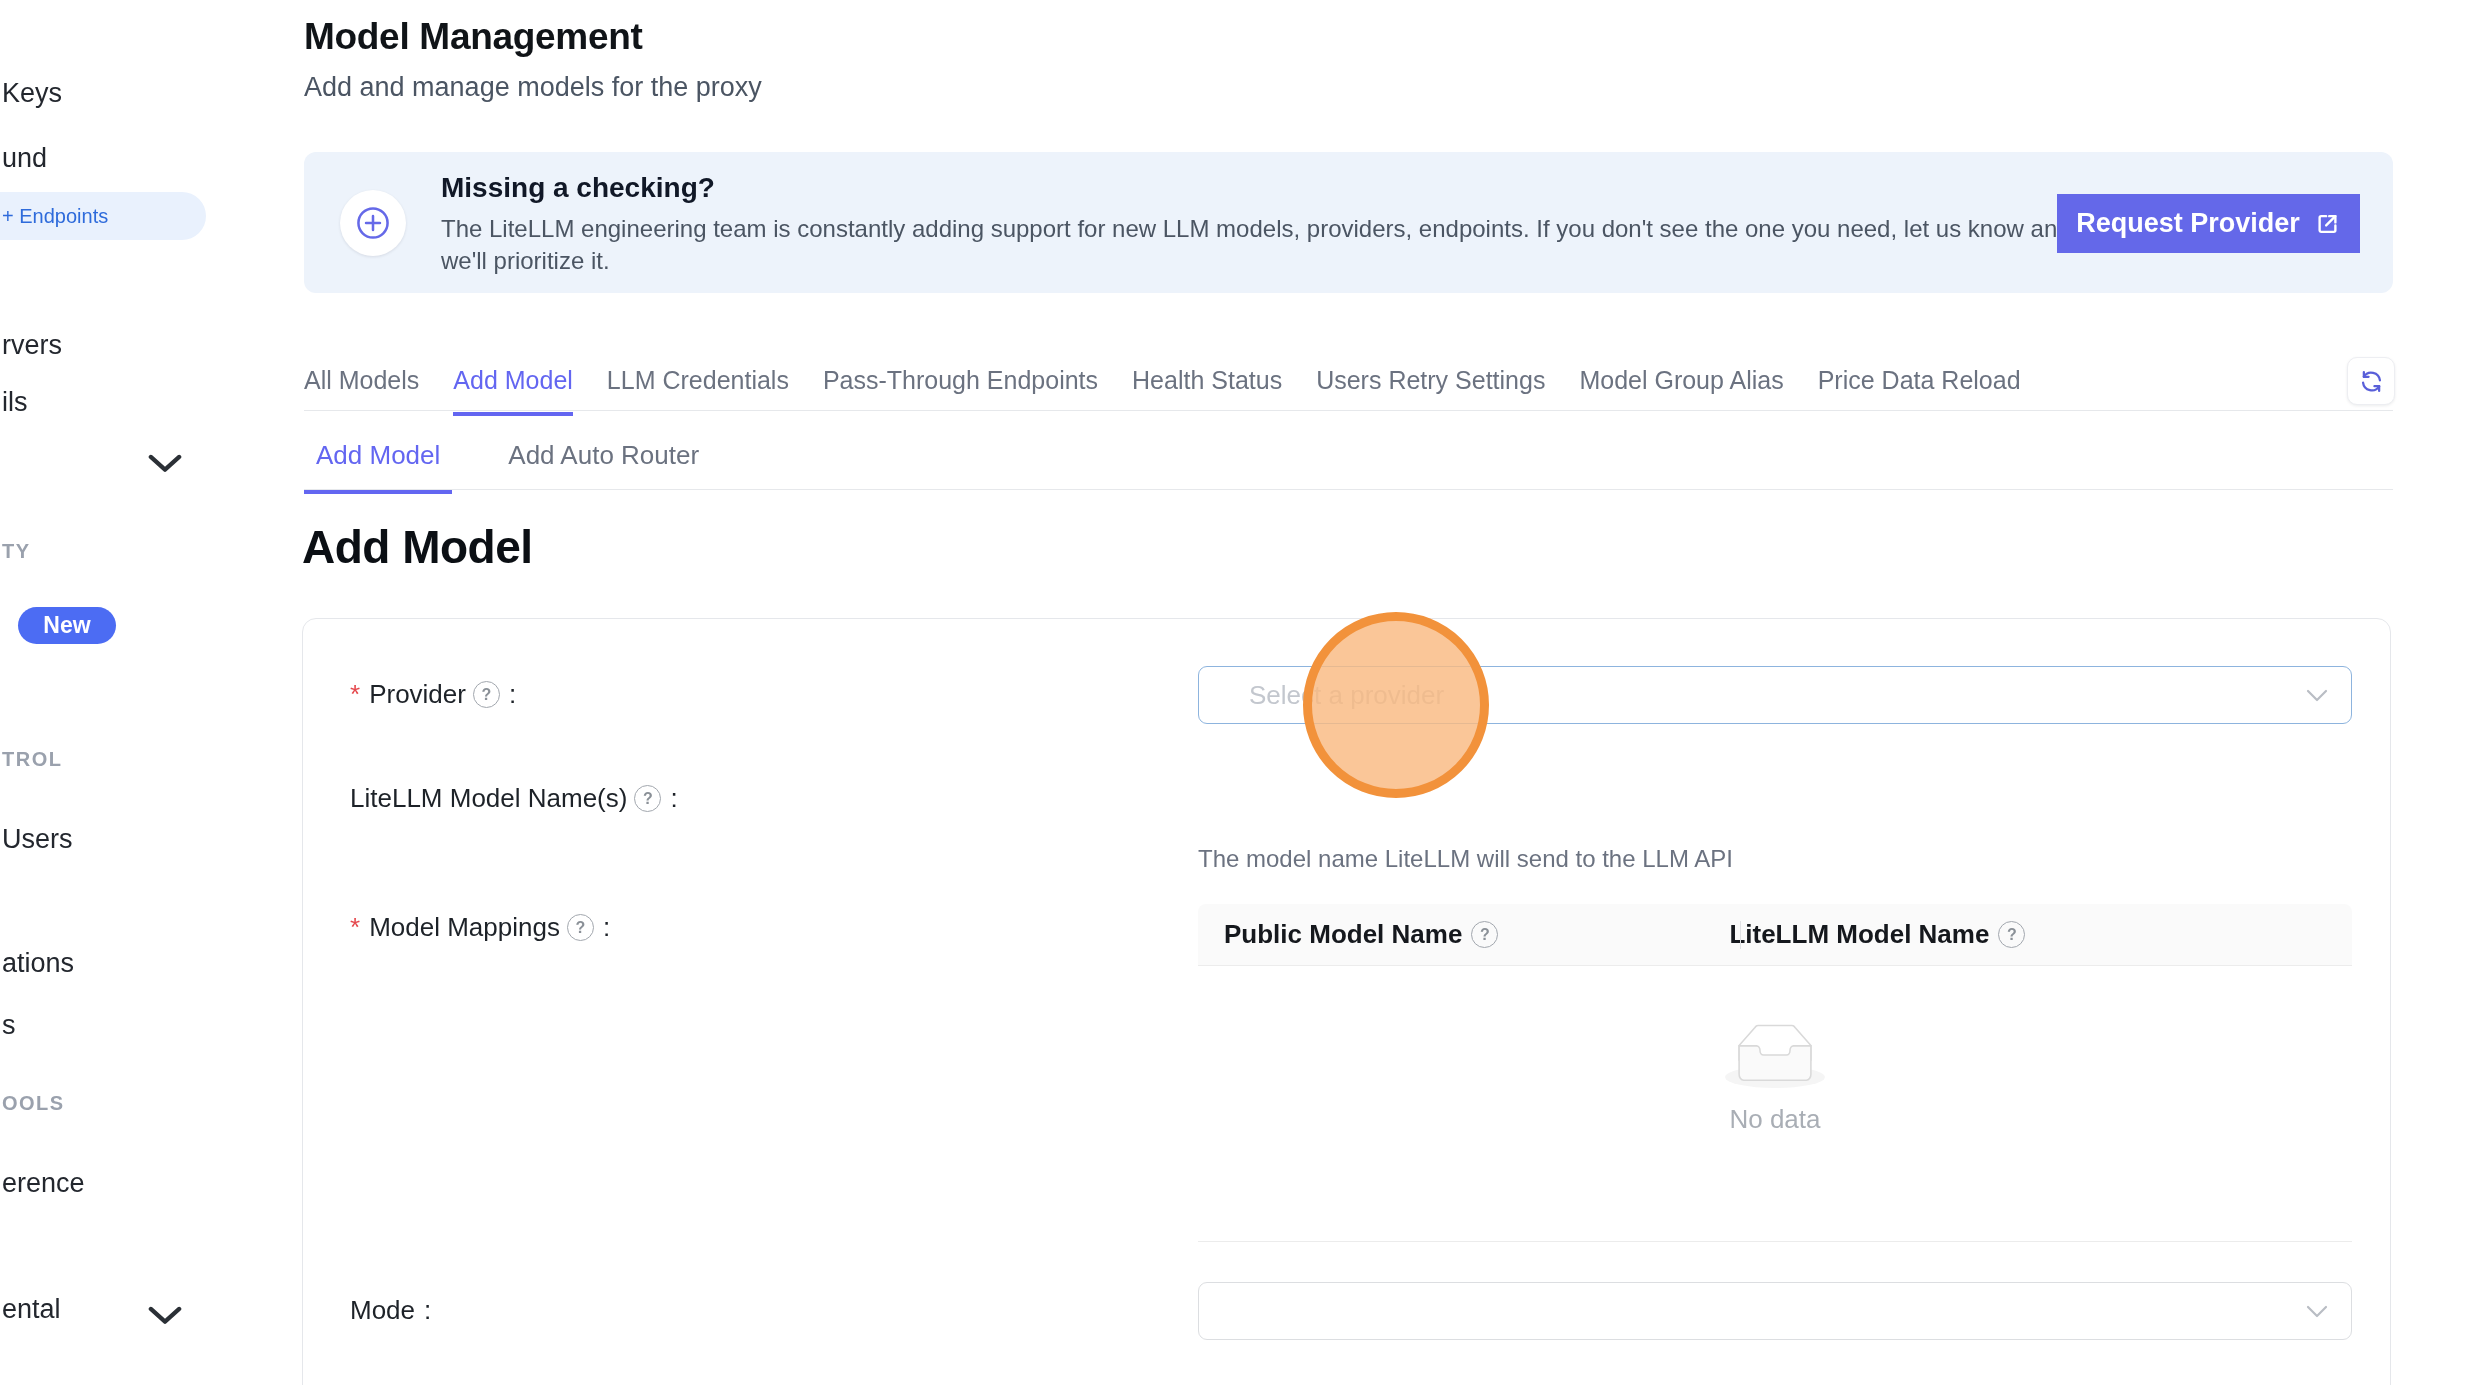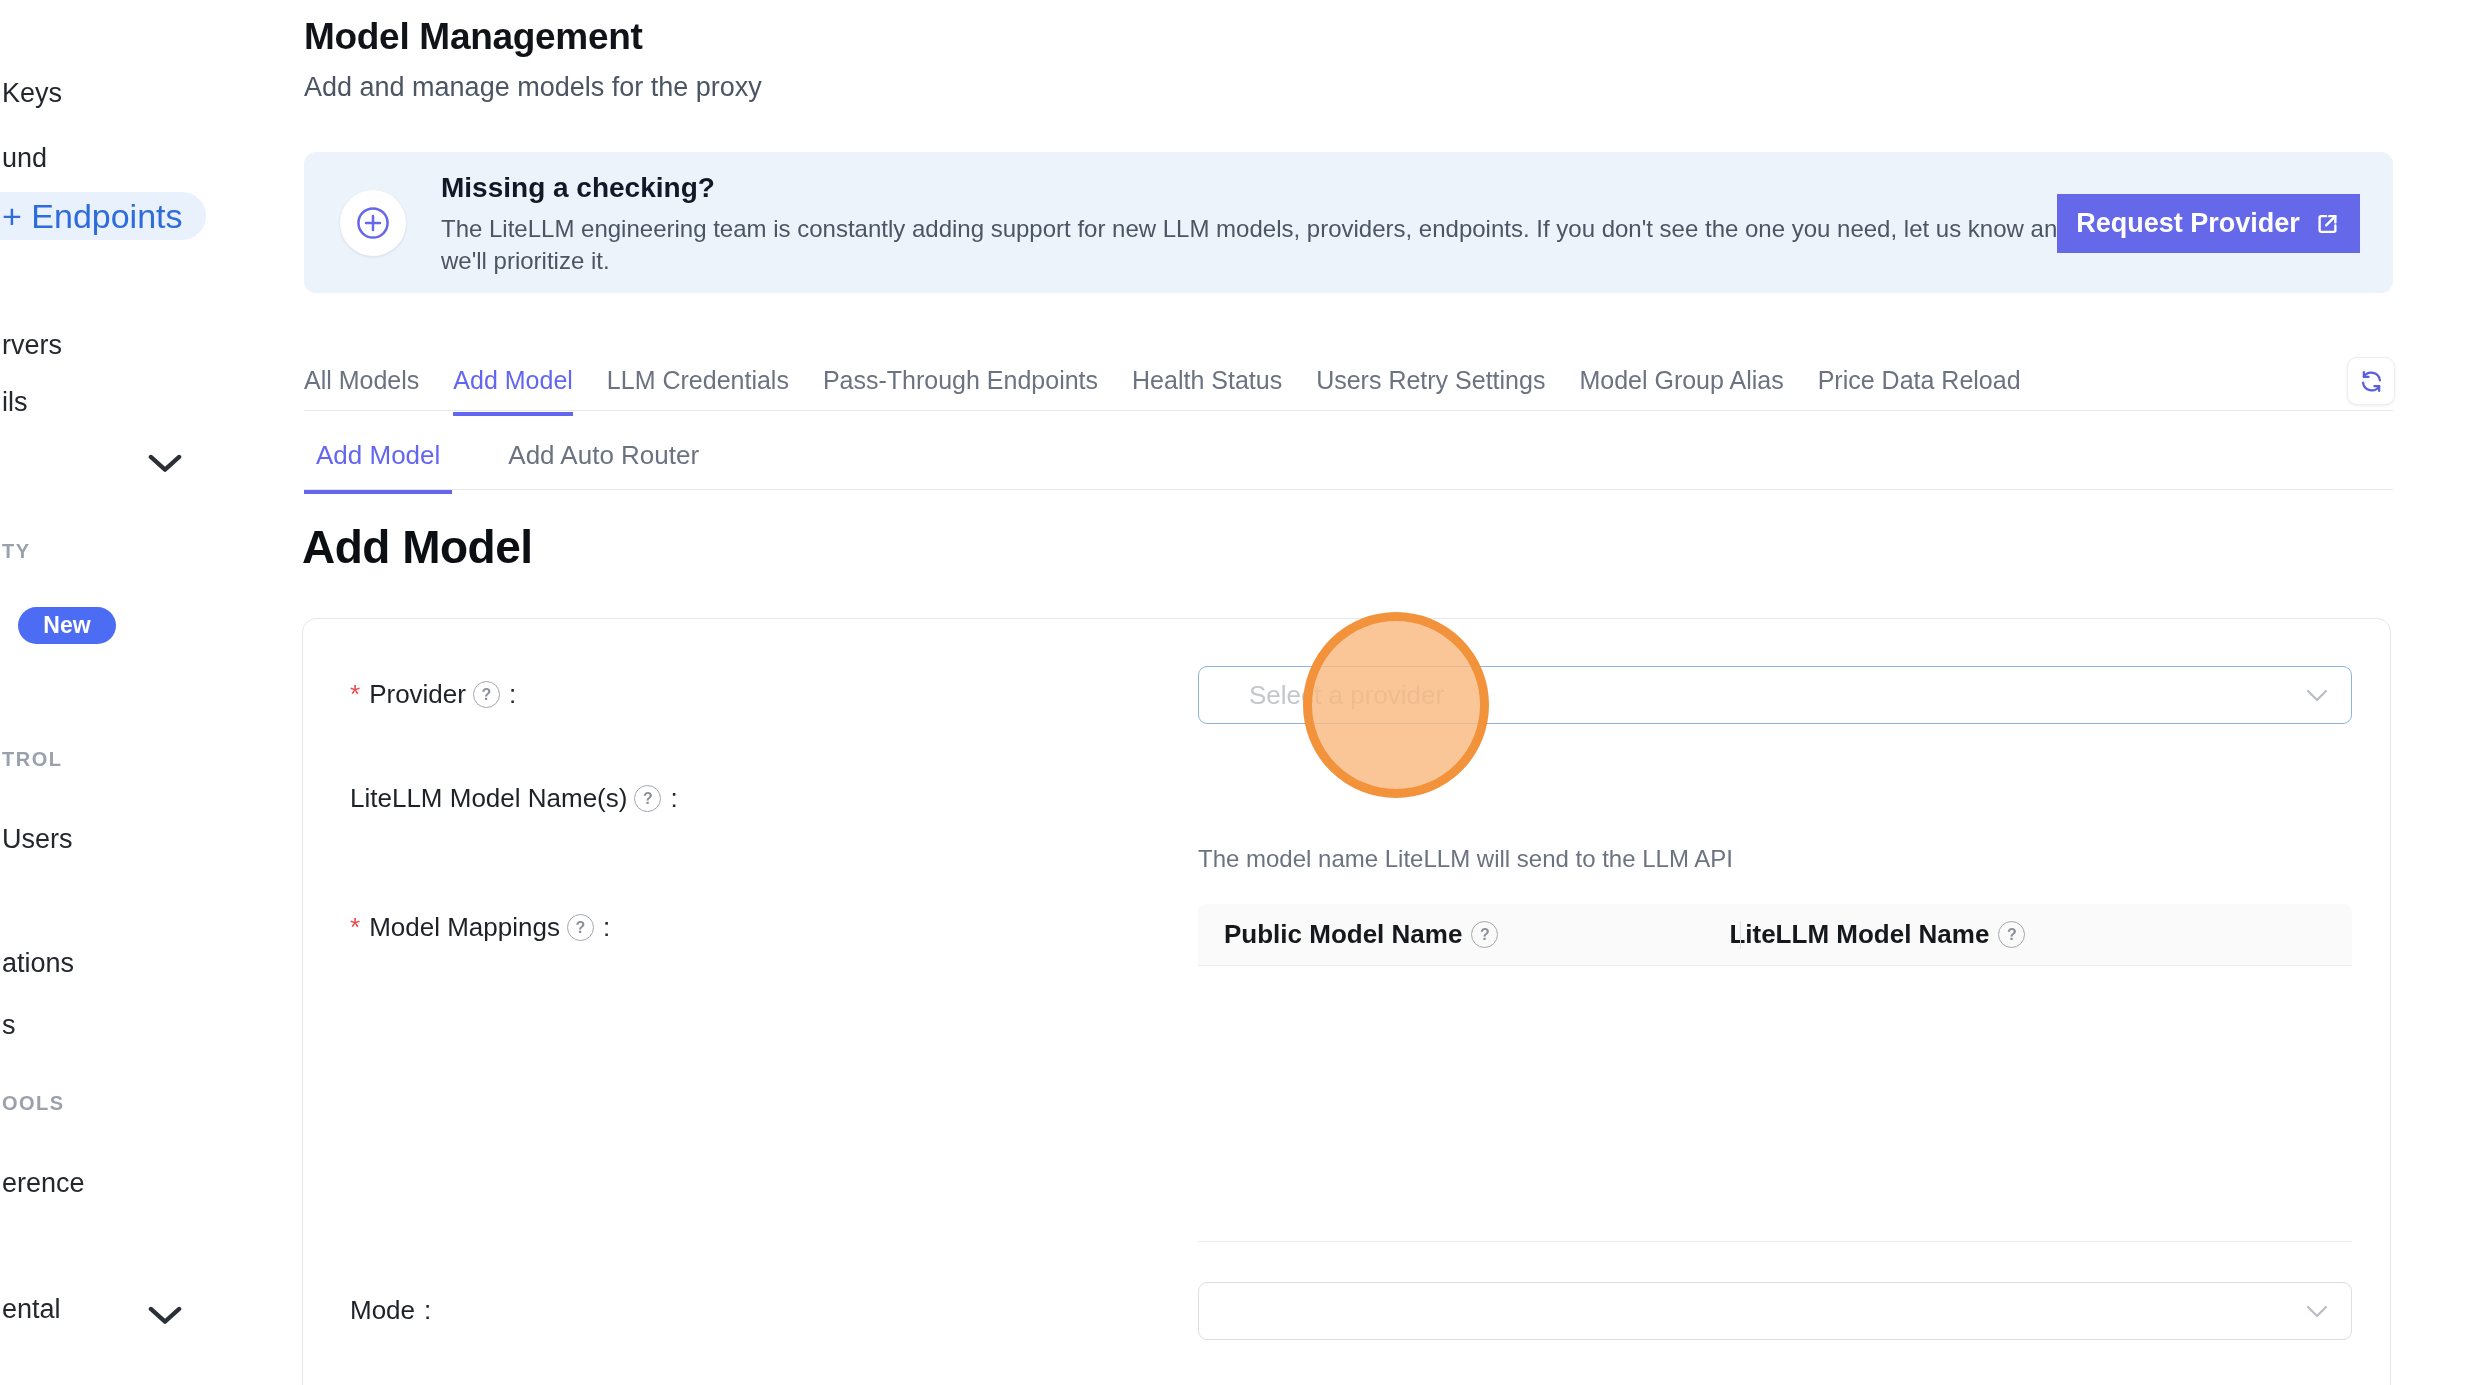--- a/index.html
+++ b/index.html
@@ -6,21 +6,21 @@
   .page{
     position:relative;width:2477px;height:1385px;overflow:hidden;background:#fff;
     font-family:"Liberation Sans","DejaVu Sans",sans-serif;color:#1f2329;
   }
 
   
   .sidebar{position:absolute;left:0;top:0;width:230px;height:1385px;background:#fff;overflow:hidden;}
   .sb-item{position:absolute;left:2px;font-size:27px;font-weight:500;color:#23272e;white-space:nowrap;}
   .sb-section{position:absolute;left:2px;font-size:20px;font-weight:700;letter-spacing:1.5px;color:#9aa1ad;white-space:nowrap;}
   .sb-pill{position:absolute;left:-40px;top:192px;width:246px;height:48px;background:#e9f1fd;border-radius:24px;display:flex;align-items:center;}
-  .sb-pill span{margin-left:42px;font-size:34px;font-weight:500;color:#2e6bdb;white-space:nowrap;}
+  .sb-pill span{margin-left:42px;font-size:20px;font-weight:500;color:#2e6bdb;white-space:nowrap;}
   .sb-badge{position:absolute;left:18px;top:607px;width:98px;height:37px;background:#4c6cf3;border-radius:19px;
     display:flex;align-items:center;justify-content:center;color:#fff;font-size:23px;font-weight:600;}
   .sb-chevron{position:absolute;left:148px;width:34px;height:24px;}
 
   
   .h1{position:absolute;left:304px;top:16px;font-size:37px;font-weight:700;color:#101418;letter-spacing:-.3px;}
   .subtitle{position:absolute;left:304px;top:72px;font-size:27px;color:#4b5563;}
 
   
   .banner{position:absolute;left:304px;top:152px;width:2089px;height:141px;background:#edf3fb;border-radius:12px;}
@@ -189,20 +189,32 @@
       <div class="mt-th" style="margin-left:26px">
         <span>Public Model Name</span>
         <span class="help">?</span>
       </div>
       <div class="mt-th" style="margin-left:231px">
         <span>LiteLLM Model Name</span>
         <span class="help">?</span>
       </div>
       <div class="mt-div"></div>
     </div>
+    <div class="empty-wrap">
+      <svg width="100" height="64" viewBox="0 0 64 41">
+        <g transform="translate(0 1)" fill="none" fill-rule="evenodd">
+          <ellipse fill="#f5f5f5" cx="32" cy="33" rx="32" ry="7"></ellipse>
+          <g fill-rule="nonzero" stroke="#d9d9d9">
+            <path d="M55 12.76L44.854 1.258C44.367.474 43.656 0 42.907 0H21.093c-.749 0-1.46.474-1.947 1.258L9 12.761V22h46v-9.24z"></path>
+            <path d="M41.613 15.931c0-1.605.994-2.93 2.227-2.931H55v18.137C55 33.26 53.68 35 52.05 35h-40.1C10.32 35 9 33.259 9 31.137V13h11.16c1.233 0 2.227 1.323 2.227 2.928v.022c0 1.605 1.005 2.901 2.237 2.901h14.752c1.232 0 2.237-1.308 2.237-2.913v-.007z" fill="#fafafa"></path>
+          </g>
+        </g>
+      </svg>
+      <div class="nodata">No data</div>
+    </div>
   </div>
 
   <div class="flabel" style="left:350px;top:1295px">
     <span>Mode</span>
     <span class="colon">:</span>
   </div>
   <div class="select plain" style="top:1282px">
     <svg class="sel-chev" width="24" height="24" viewBox="0 0 24 14">
       <path d="M3 2l9 9 9-9" fill="none" stroke="#b9bdc4" stroke-width="2.2" stroke-linecap="round" stroke-linejoin="round"></path>
     </svg>

